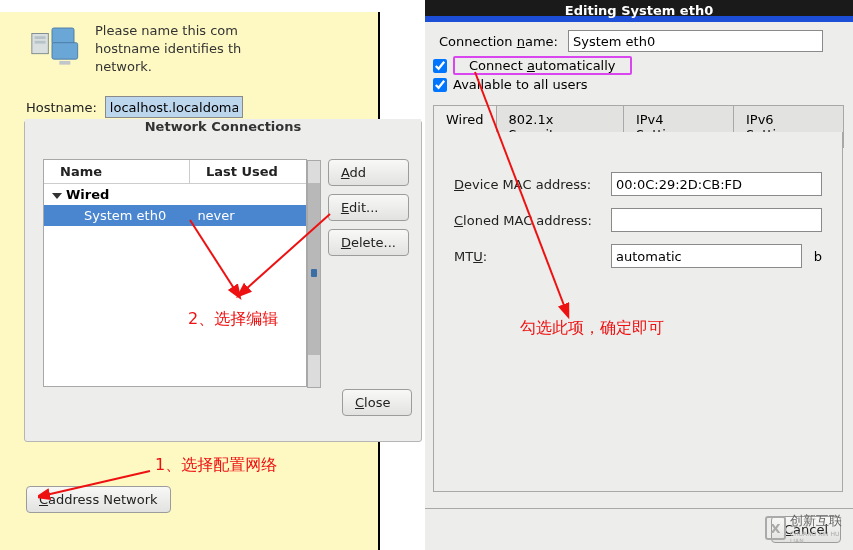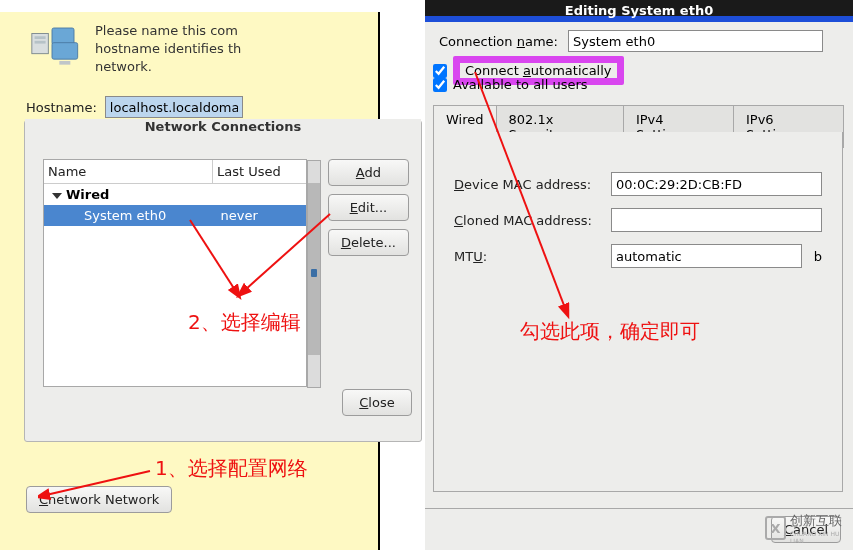--- a/index.html
+++ b/index.html
@@ -10,48 +10,48 @@
 .intro { position: absolute; left: 30px; top: 10px; display: flex; gap: 10px; align-items: flex-start; }
 .net-icon { width: 55px; height: 45px; }
 .intro-text { width: 170px; line-height: 1.4; color: #333; }
 .hostname-row { position: absolute; left: 26px; top: 84px; display: flex; align-items: center; gap: 8px; }
 .hostname-row label { color: #222; }
 .hostname-row input { width: 138px; height: 22px; border: 1px solid #8a8a8a; padding: 2px 4px; background: #bcd6ee; color: #000; }
 .netconn-frame { position: absolute; left: 24px; top: 108px; width: 398px; height: 322px; border: 1px solid #b5b5b5; border-radius: 3px; background: #ededeb; }
 .netconn-title { position: absolute; top: -2px; left: 0; right: 0; text-align: center; color: #333; font-weight: bold; background: #ededeb; padding: 0 6px; }
 .conn-list { position: absolute; left: 18px; top: 38px; width: 264px; height: 228px; background: #fff; border: 1px solid #a8a8a8; }
 .conn-list table { width: 100%; border-collapse: collapse; }
-.conn-list th { text-align: left; padding: 4px 4px; border-bottom: 1px solid #ccc; font-weight: normal; color: #222; }
+.conn-list th { text-align: left; padding: 4px 16px; border-bottom: 1px solid #ccc; font-weight: bold; color: #222; }
 .conn-list th:first-child { border-right: 1px solid #ccc; }
 .conn-list .cat td { padding: 3px 8px; font-weight: bold; }
 .conn-list .row td { padding: 3px 8px; }
 .conn-list .row.selected { background: #4a86cf; color: #fff; }
 .tri { display:inline-block; width:0; height:0; border-left:5px solid transparent; border-right:5px solid transparent; border-top:6px solid #333; margin-right:4px; vertical-align:middle;}
 .scroll-track { position:absolute; right:-15px; top:0; width:14px; height:228px; background:#dcdcdc; border:1px solid #a8a8a8;}
 .scroll-thumb { position:absolute; left:0; top:22px; bottom:32px; width:12px; background:#b8b8b8;}
 .scroll-notch { position:absolute; left:3px; top:50%; width:6px; height:8px; background:#3a6ea5; border-radius:1px;}
-.btn { display:inline-block; min-width:70px; padding:5px 12px; background:linear-gradient(#f8f8f7,#e2e2e0); border:1px solid #9c9c9c; border-radius:4px; text-align:center; color:#222; cursor:pointer; }
+.btn { display:inline-block; min-width:70px; padding:5px 12px; background:linear-gradient(#f8f8f7,#e2e2e0); border:1px solid #9c9c9c; border-radius:4px; text-align:left; color:#222; cursor:pointer; }
 .btn u{text-decoration:underline;}
 .side-btns { position:absolute; right:12px; top:38px; display:flex; flex-direction:column; gap:8px; }
 .close-btn { position:absolute; right:10px; bottom:28px; }
 .close-wrap{ position:absolute; left:24px; top:388px; width:398px; height:44px;}
 .cfg-btn { position:absolute; left:26px; top:474px; }
 
 
-.ann { position:absolute; color:#e11; font-size:20px; pointer-events:none; }
+.ann { position:absolute; color:#e11; font-size:16px; pointer-events:none; }
 
 
 .right-panel{ position:absolute; left:425px; top:0; width:428px; height:550px; background:#ededeb; }
 .titlebar{ height:22px; background:#1a1a1a; color:#fff; text-align:center; font-weight:bold; line-height:22px; border-bottom:6px solid #1d4ed8;}
 .conn-name-row{ position:absolute; left:8px; top:30px; display:flex; align-items:center; gap:10px;margin-left:6px;}
 .conn-name-row input{ width:255px; height:22px; border:1px solid #8a8a8a; padding:2px 4px; background:#fff;}
 .chk-row{ position:absolute; left:8px; display:flex; align-items:center; gap:6px;}
 .chk-row input{width:14px;height:14px;}
 .chk1{top:56px;} .chk2{top:77px;}
-.highlight{ border:7px solid #d946ef; padding:0 5px; border-radius:2px;}
+.highlight{ border:2px solid #d946ef; padding:0 14px; border-radius:2px;}
 .tabs{ position:absolute; left:8px; top:104px; width:410px; display:flex; border-bottom:1px solid #a8a8a8;}
 .tab{ padding:6px 12px; border:1px solid #a8a8a8; border-bottom:none; background:#e2e2e0; margin-right:-1px; cursor:pointer; position:relative; top:1px;}
 .tab.active{ background:#ededeb; border-bottom:1px solid #ededeb; }
 .tab-body{ position:absolute; left:8px; top:132px; width:410px; height:360px; border:1px solid #a8a8a8; border-top:none; background:#ededeb; padding:40px 20px;}
 .field-row{ display:flex; align-items:center; gap:12px; margin-bottom:12px;}
 .field-row label{ width:145px; color:#222;}
 .field-row input,.field-row select{ flex:1; height:24px; border:1px solid #8a8a8a; padding:2px 4px; background:#fff;}
 .bottom-bar{ position:absolute; left:0; right:0; bottom:0; height:42px; border-top:1px solid #a8a8a8; background:#ededeb; display:flex; justify-content:flex-end; align-items:center; padding-right:12px; gap:10px;}
 .logo{ position:absolute; right:8px; bottom:8px; width:80px; height:28px; font-size:10px; color:#888; display:flex; align-items:center; gap:4px;}
 .logo-mark{width:24px;height:24px;border:2px solid #aaa;border-radius:3px;display:flex;align-items:center;justify-content:center;font-weight:bold;color:#aaa;}
@@ -105,21 +105,21 @@
     <div class="side-btns">
       <div class="btn"><u>A</u><span>dd</span></div>
       <div class="btn"><u>E</u><span>dit...</span></div>
       <div class="btn"><u>D</u><span>elete...</span></div>
     </div>
   </div>
   <div class="close-wrap">
     <div class="btn close-btn"><u>C</u><span>lose</span></div>
   </div>
 
-  <div class="btn cfg-btn"><u>C</u><span>network Network</span></div>
+  <div class="btn cfg-btn"><u>C</u><span>address Network</span></div>
 
   <div class="ann" style="left:155px; top:443px;">1、选择配置网络</div>
   <svg style="position:absolute;left:38px;top:455px;pointer-events:none;" width="120" height="40">
     <defs>
         <marker id="ah1" markerWidth="10" markerHeight="10" refX="2" refY="3" orient="auto">
           <path d="M0,0 L0,6 L8,3 z" fill="#e11"></path>
         </marker>
       </defs>
     <line x1="112" y1="4" x2="8" y2="28" stroke="#e11" stroke-width="2" marker-end="url(#ah1)"></line>
   </svg>

